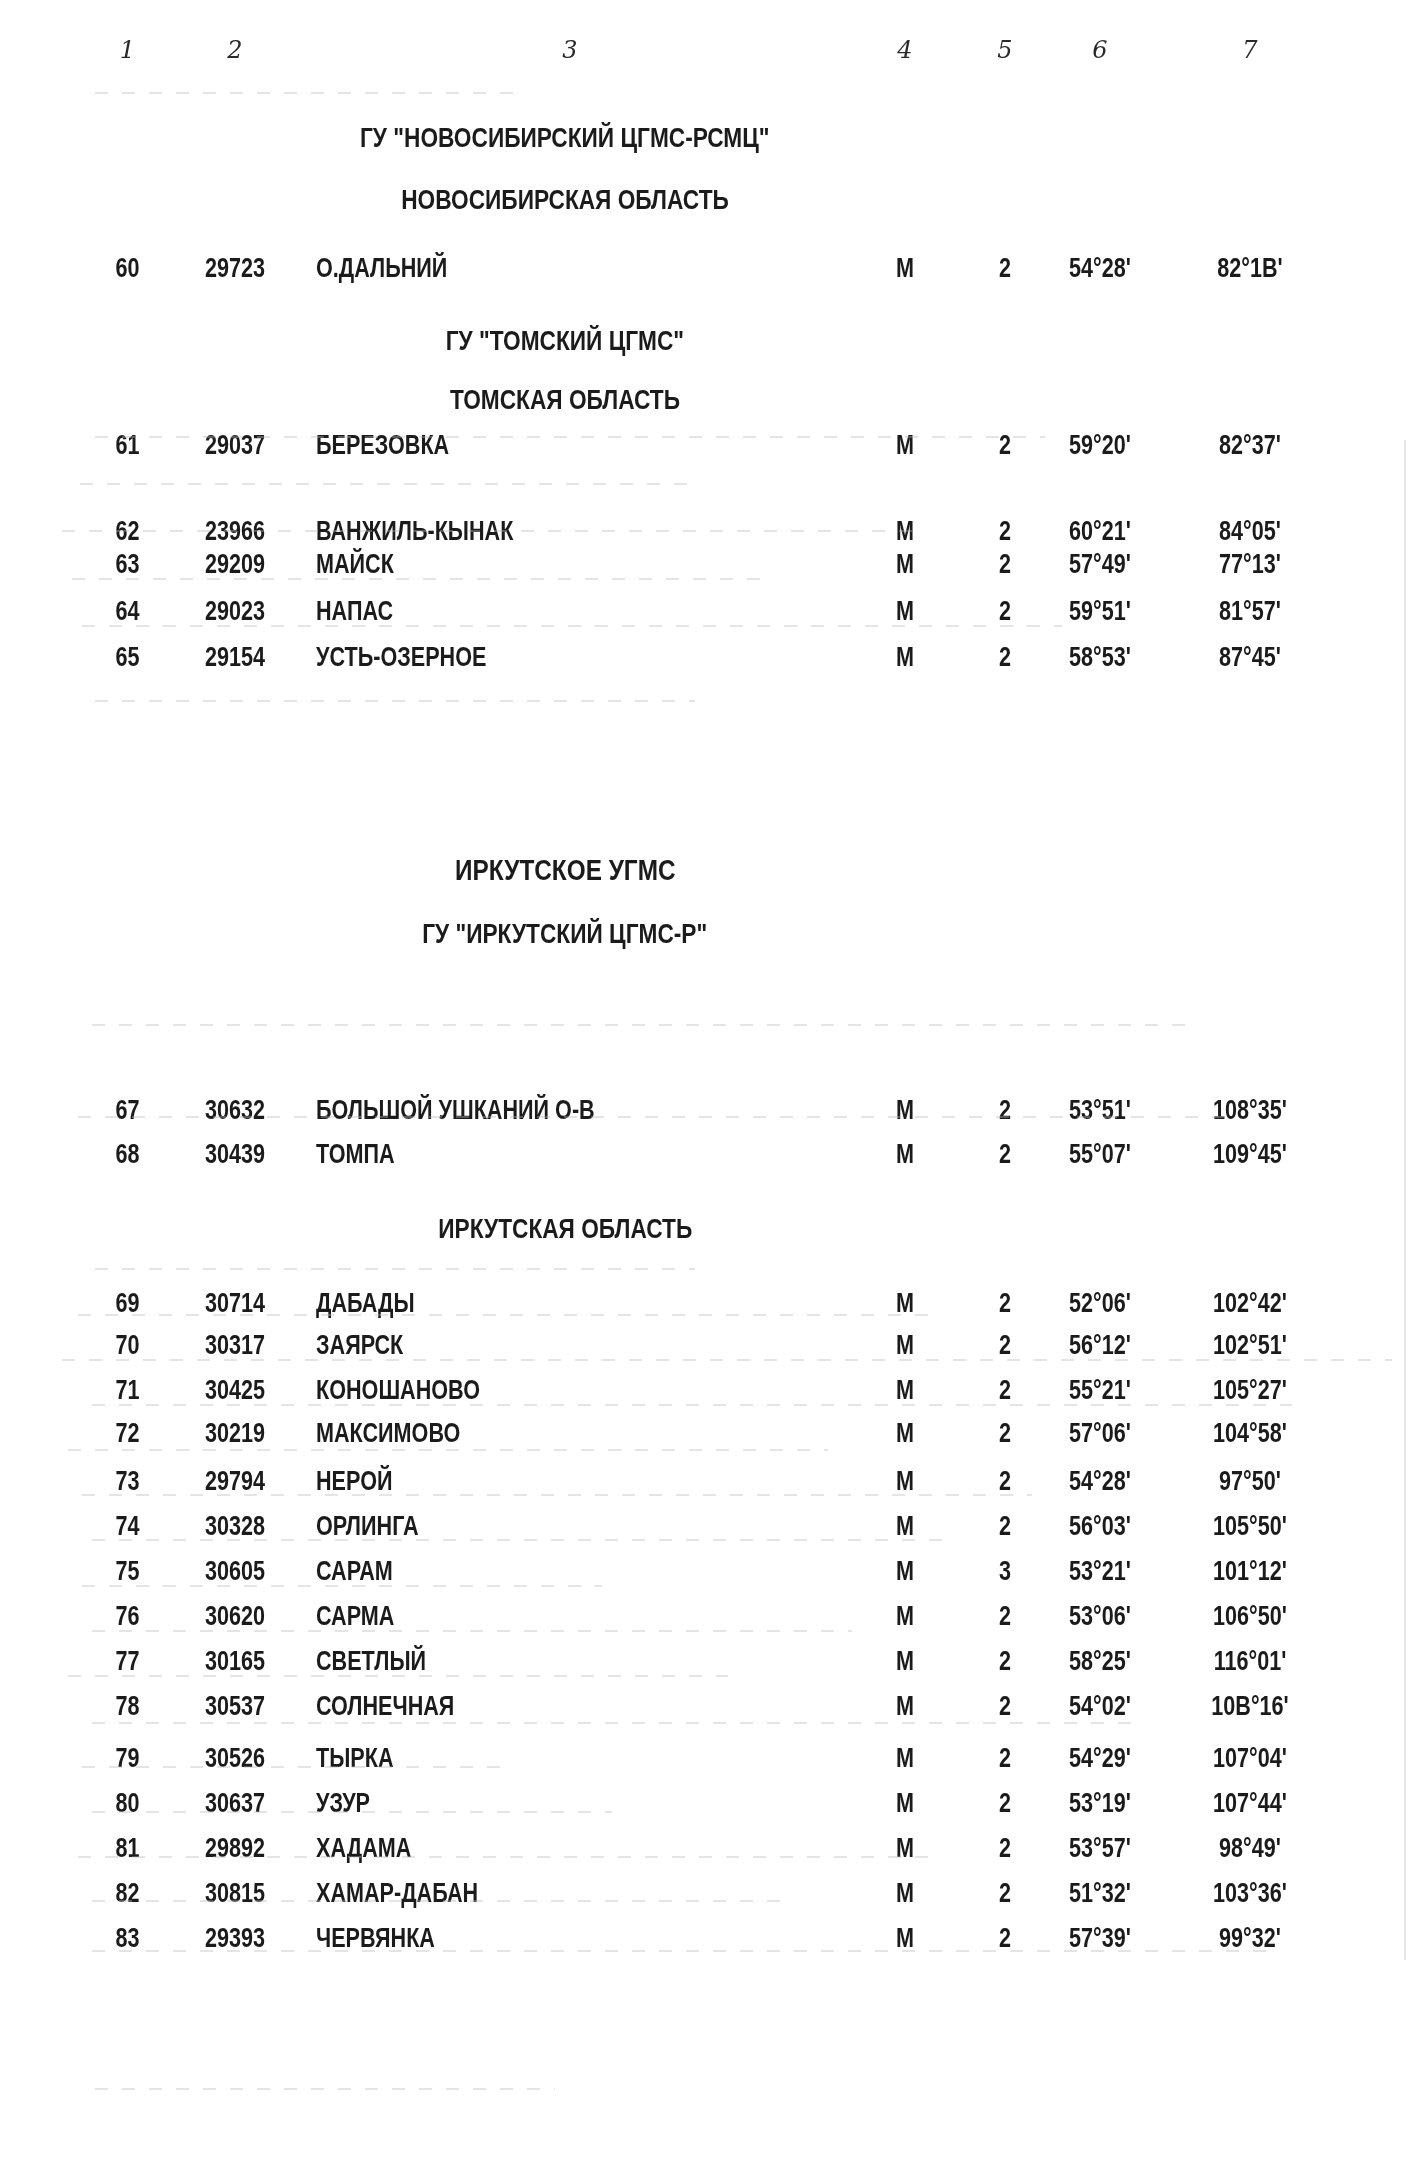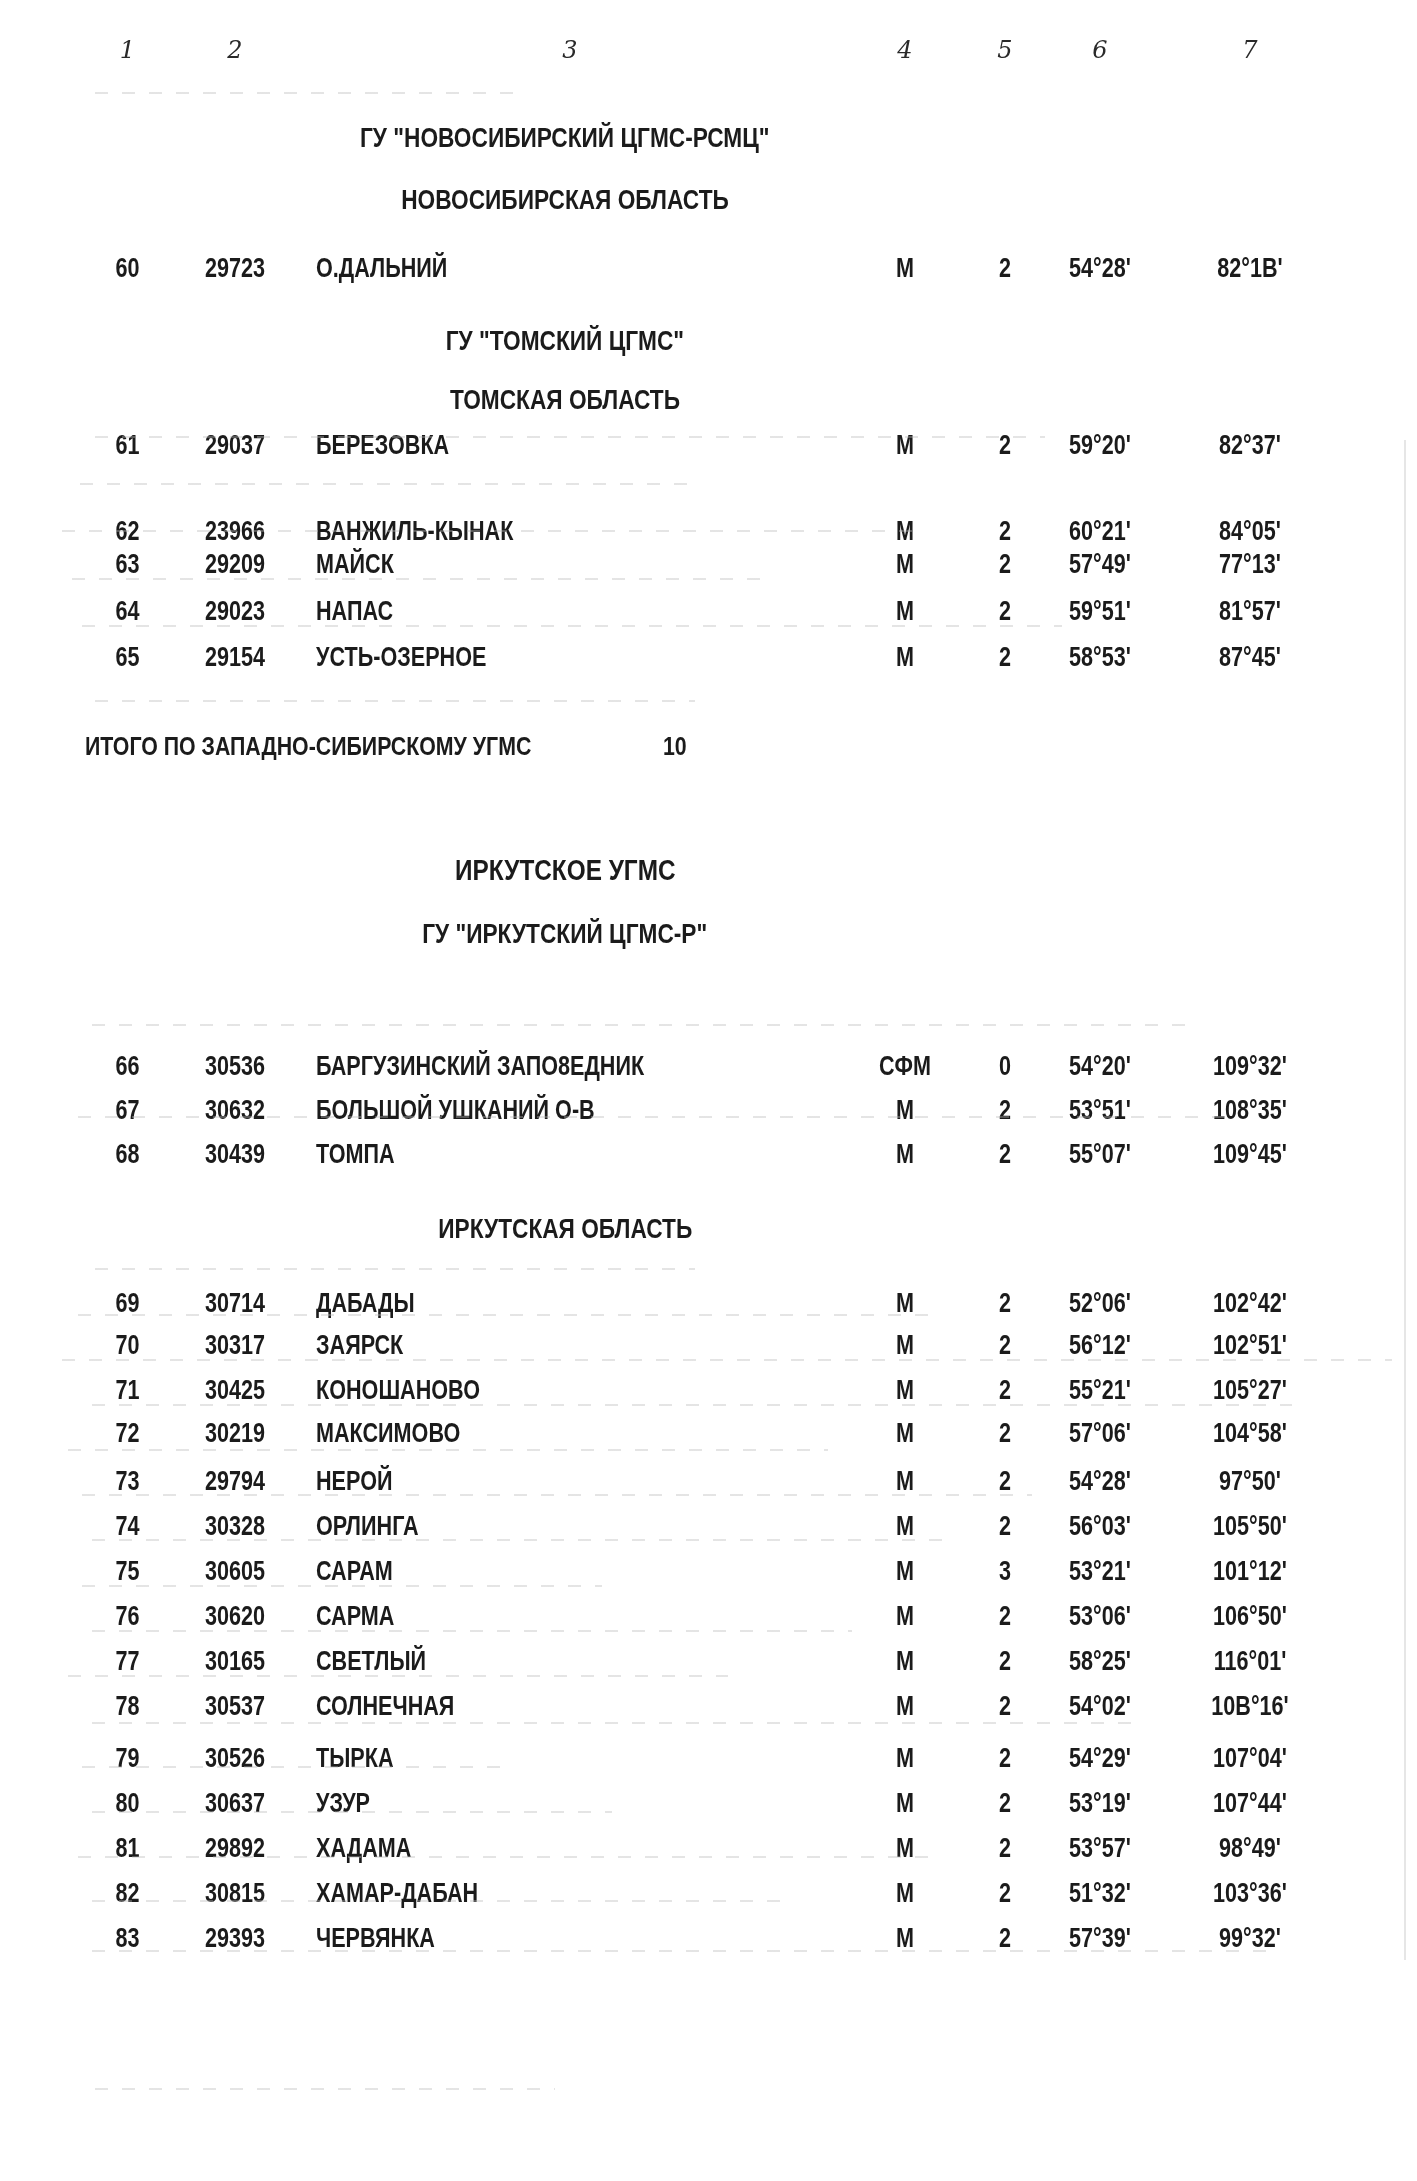--- a/index.html
+++ b/index.html
@@ -128,36 +128,24 @@
   <div class="grid-row trow" style="top:642px">
     <span class="c1">65</span>
     <span class="c2">29154</span>
     <span class="c3">УСТЬ-ОЗЕРНОЕ</span>
     <span class="c4">М</span>
     <span class="c5">2</span>
     <span class="c6">58°53'</span>
     <span class="c7">87°45'</span>
   </div>
 
-  <div class="total-line" style="top:731px">
-    <span>ИТОГО ПО ЗАПАДНО-СИБИРСКОМУ УГМС</span><span class="count">10</span>
-  </div>
 
   <div class="heading big" style="top:854px"><span>ИРКУТСКОЕ УГМС</span></div>
   <div class="heading" style="top:919px"><span>ГУ "ИРКУТСКИЙ ЦГМС-Р"</span></div>
 
-  <div class="grid-row trow" style="top:1051px">
-    <span class="c1">66</span>
-    <span class="c2">30536</span>
-    <span class="c3">БАРГУЗИНСКИЙ ЗАПО8ЕДНИК</span>
-    <span class="c4">СФМ</span>
-    <span class="c5">0</span>
-    <span class="c6">54°20'</span>
-    <span class="c7">109°32'</span>
-  </div>
   <div class="grid-row trow" style="top:1095px">
     <span class="c1">67</span>
     <span class="c2">30632</span>
     <span class="c3">БОЛЬШОЙ УШКАНИЙ О-В</span>
     <span class="c4">М</span>
     <span class="c5">2</span>
     <span class="c6">53°51'</span>
     <span class="c7">108°35'</span>
   </div>
   <div class="grid-row trow" style="top:1139px">

